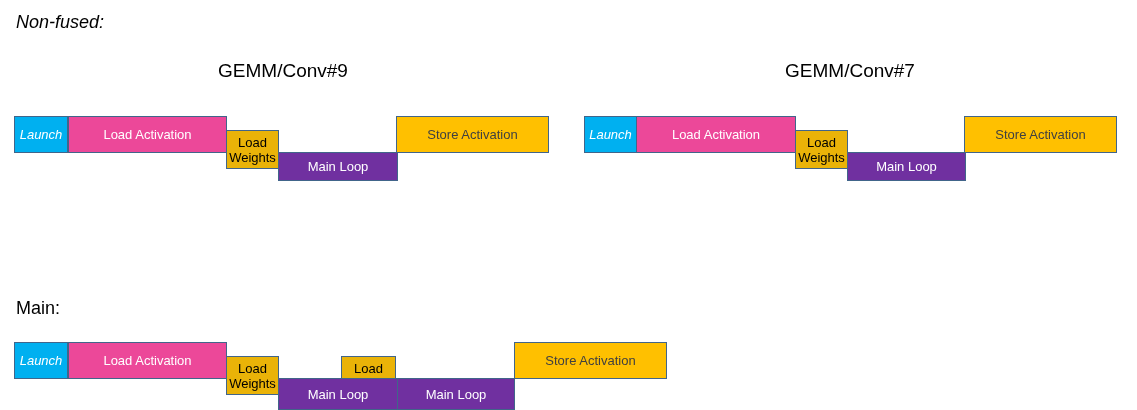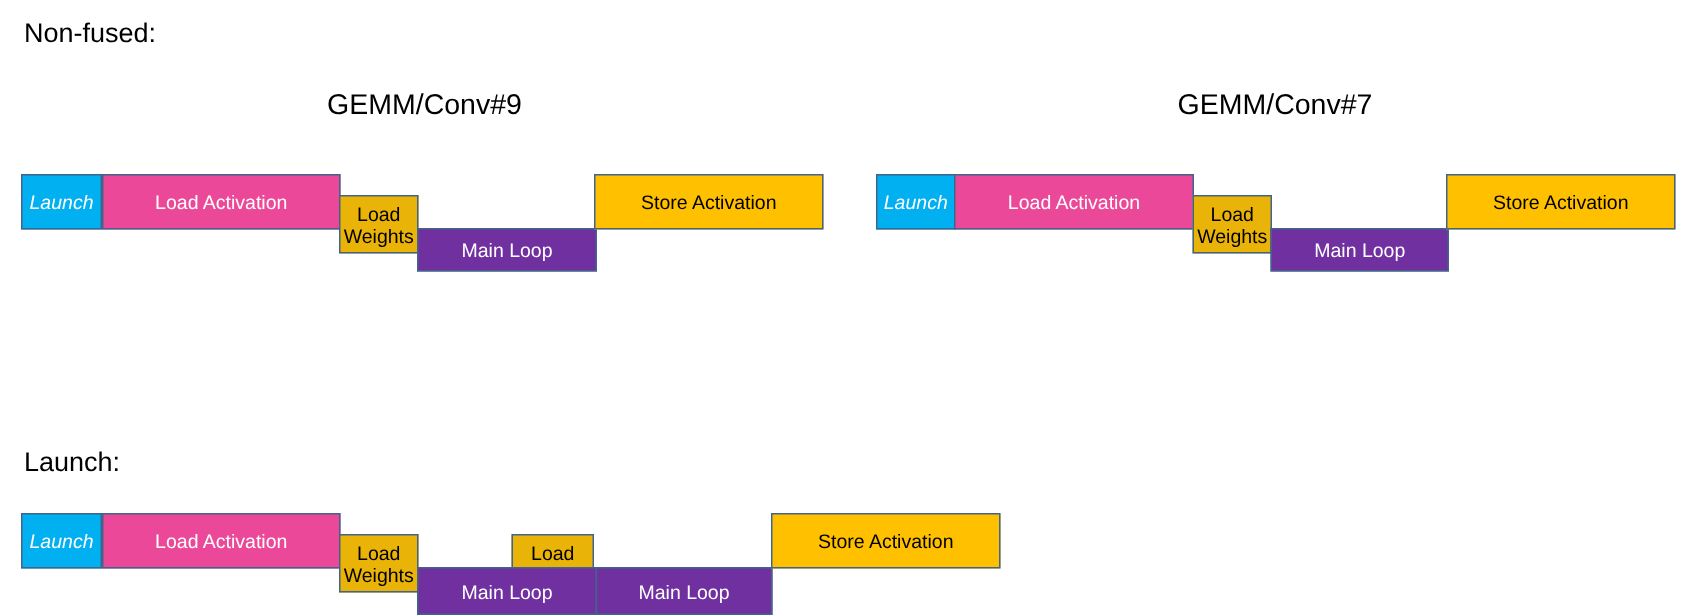--- a/index.html
+++ b/index.html
@@ -40,26 +40,26 @@
     text-align: center;
     font-size: 13px;
     line-height: 15px;
     overflow: hidden;
     white-space: pre-line;
   }
   .bar.launch   { background: #00B0F0; color: #ffffff; font-style: italic; }
   .bar.load-act { background: #ec4899; color: #ffffff; }
   .bar.weights  { background: #eab308; color: #000000; margin-top: 16px; }
   .bar.mainloop { background: #7030A0; color: #ffffff; }
-  .bar.store    { background: #FFC000; color: #000000; }
+  .bar.store    { background: #FFC000; color: #404040; }
 </style>
 </head>
 <body>
 
-<div class="section-label" style="left:16px; top:11px;">Non-fused:</div>
+<div class="section-label" style="left:16px; top:11px;font-style:italic;">Non-fused:</div>
 
 <div class="kernel-title" style="left:183px; top:59px; width:200px;">GEMM/Conv#9</div>
 
 <div class="kernel-title" style="left:750px; top:59px; width:200px;">GEMM/Conv#7</div>
 
 <div class="bar launch" style="left:14px; top:116px; width:54px; height:37px;">Launch</div>
 
 <div class="bar load-act" style="left:68px; top:116px; width:159px; height:37px;">Load Activation</div>
 
 <div class="bar weights" style="left:226px; top:114px; width:53px; height:39px;">Load
@@ -73,21 +73,21 @@
 
 <div class="bar load-act" style="left:636px; top:116px; width:160px; height:37px;">Load Activation</div>
 
 <div class="bar weights" style="left:795px; top:114px; width:53px; height:39px;">Load
 Weights</div>
 
 <div class="bar mainloop" style="left:847px; top:152px; width:119px; height:29px;">Main Loop</div>
 
 <div class="bar store" style="left:964px; top:116px; width:153px; height:37px;">Store Activation</div>
 
-<div class="section-label" style="left:16px; top:297px;">Launch:</div>
+<div class="section-label" style="left:16px; top:297px;">Main:</div>
 
 <div class="bar launch" style="left:14px; top:342px; width:54px; height:37px;">Launch</div>
 
 <div class="bar load-act" style="left:68px; top:342px; width:159px; height:37px;">Load Activation</div>
 
 <div class="bar weights" style="left:226px; top:340px; width:53px; height:39px;">Load
 Weights</div>
 
 <div class="bar weights" style="left:341px; top:340px; width:55px; height:39px;">Load
 Weights</div>

